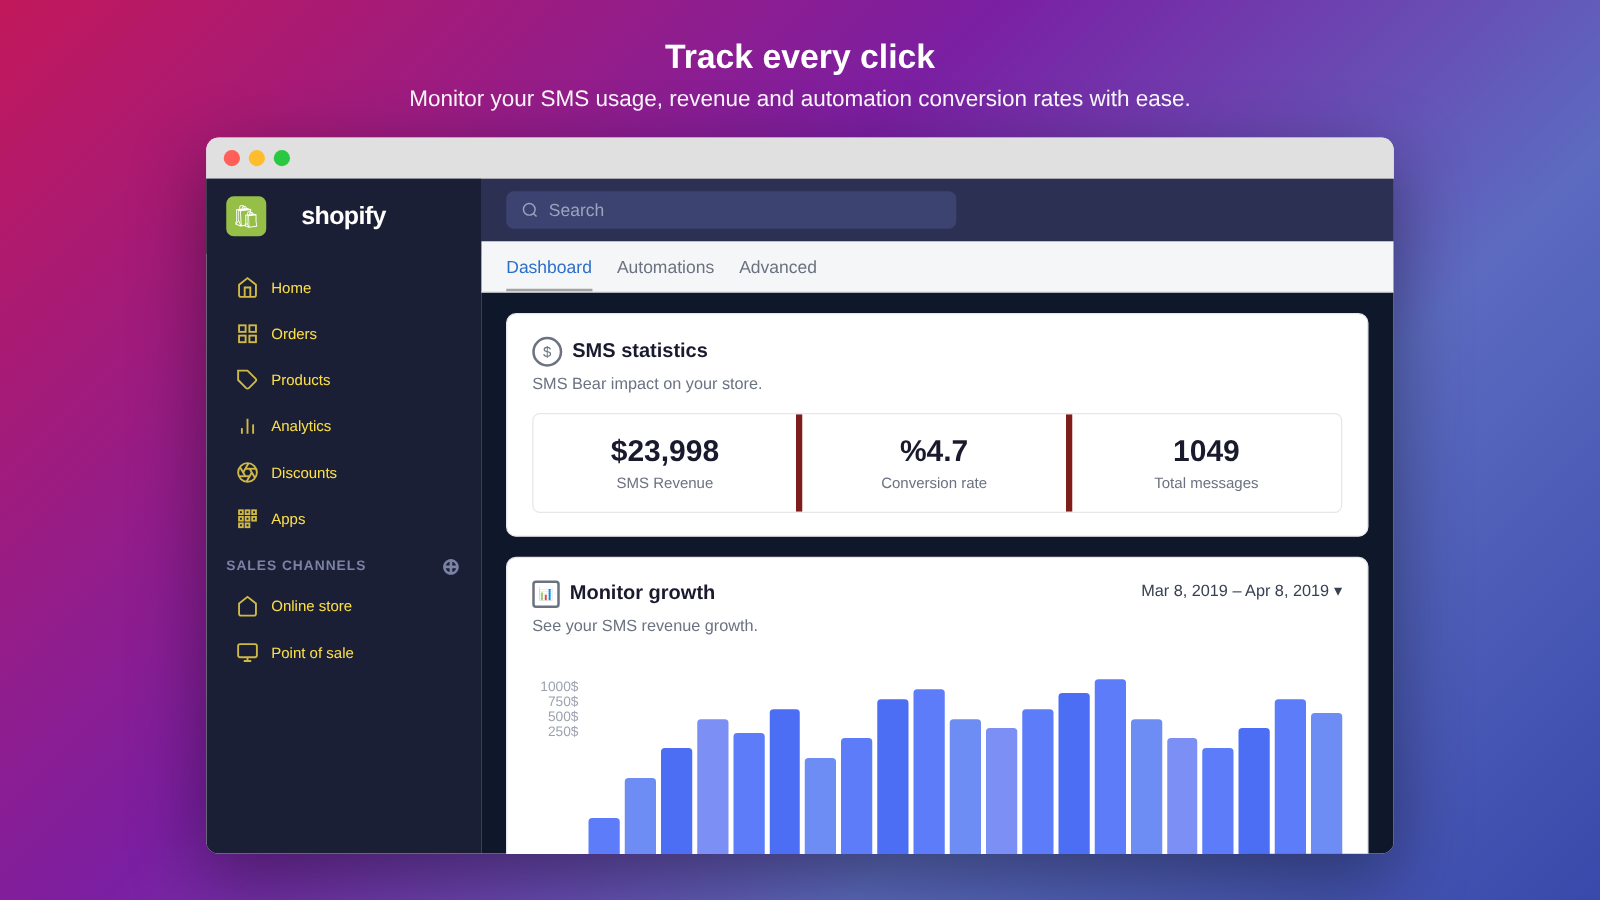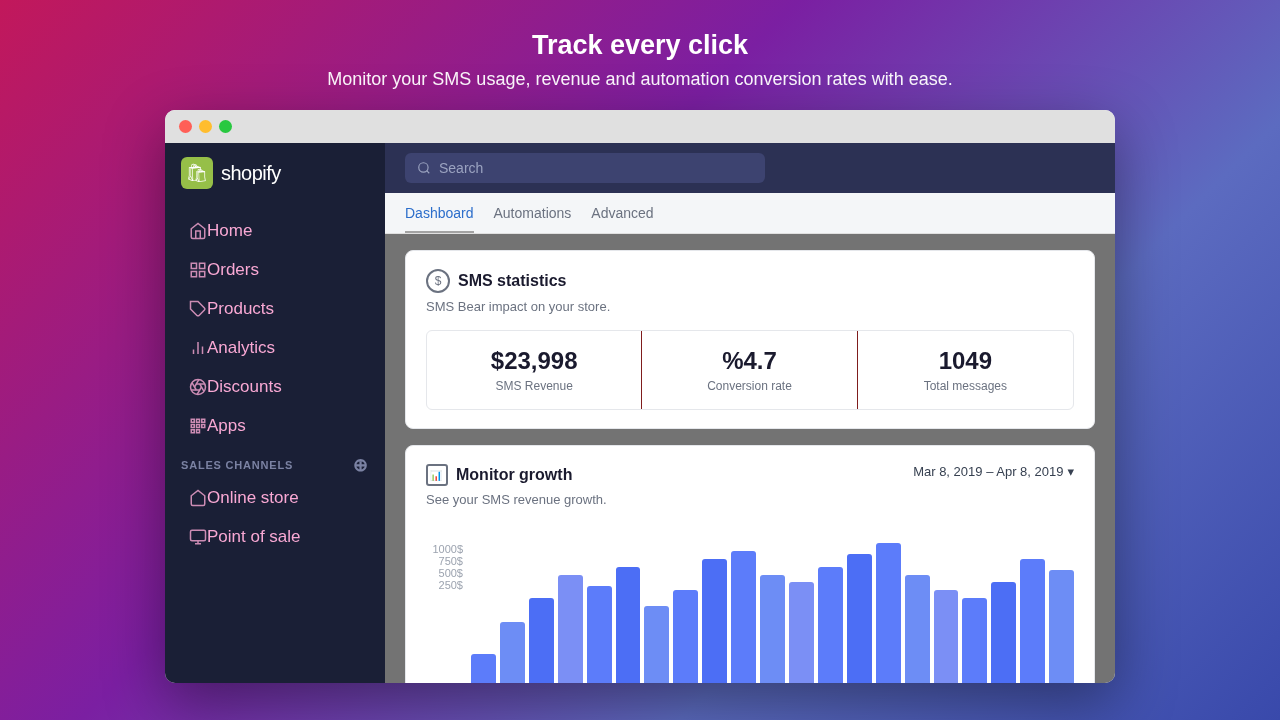--- a/index.html
+++ b/index.html
@@ -89,22 +89,23 @@
       display: flex;
       align-items: center;
       justify-content: center;
       font-size: 18px;
       color: white;
     }
 
     .sidebar-logo-text {
       color: white;
       font-size: 20px;
-      font-weight: 400;
+      font-weight: 700;
       letter-spacing: -0.5px;
+      margin-left: 20px;
     }
 
     .search-box {
       display: flex;
       align-items: center;
       gap: 8px;
       background: #3d4370;
       border-radius: 6px;
       padding: 7px 12px;
       width: 100%;
@@ -117,23 +118,24 @@
     }
 
     .sidebar-nav {
       padding: 8px 0;
       flex: 1;
     }
 
     .nav-item {
       display: flex;
       align-items: center;
+      gap: 10px;
       padding: 9px 16px;
-      color: #f9a8d4;
-      font-size: 17px;
+      color: #fde047;
+      font-size: 12px;
       cursor: pointer;
       border-radius: 4px;
       margin: 1px 8px;
     }
 
     .nav-icon {
       width: 18px;
       height: 18px;
       flex-shrink: 0;
       opacity: 0.8;
@@ -153,21 +155,21 @@
     .section-header-add {
       color: #7b82a3;
       font-size: 18px;
       cursor: pointer;
       line-height: 1;
     }
 
     
     .main-content {
       flex: 1;
-      background: #737373;
+      background: #0f172a;
       display: flex;
       flex-direction: column;
       overflow: hidden;
     }
 
     .main-topbar {
       background: #2c3154;
       padding: 10px 20px;
     }
 
@@ -232,21 +234,21 @@
       grid-template-columns: 1fr 1fr 1fr;
       gap: 0;
       border: 1px solid #e5e7eb;
       border-radius: 6px;
       overflow: hidden;
     }
 
     .stat-cell {
       padding: 16px 20px;
       text-align: center;
-      border-right: 1px solid #7f1d1d;
+      border-right: 5px solid #7f1d1d;
     }
 
     .stat-cell:last-child { border-right: none; }
 
     .stat-value {
       font-size: 24px;
       font-weight: 700;
       color: #1a1a2e;
       margin-bottom: 4px;
     }

